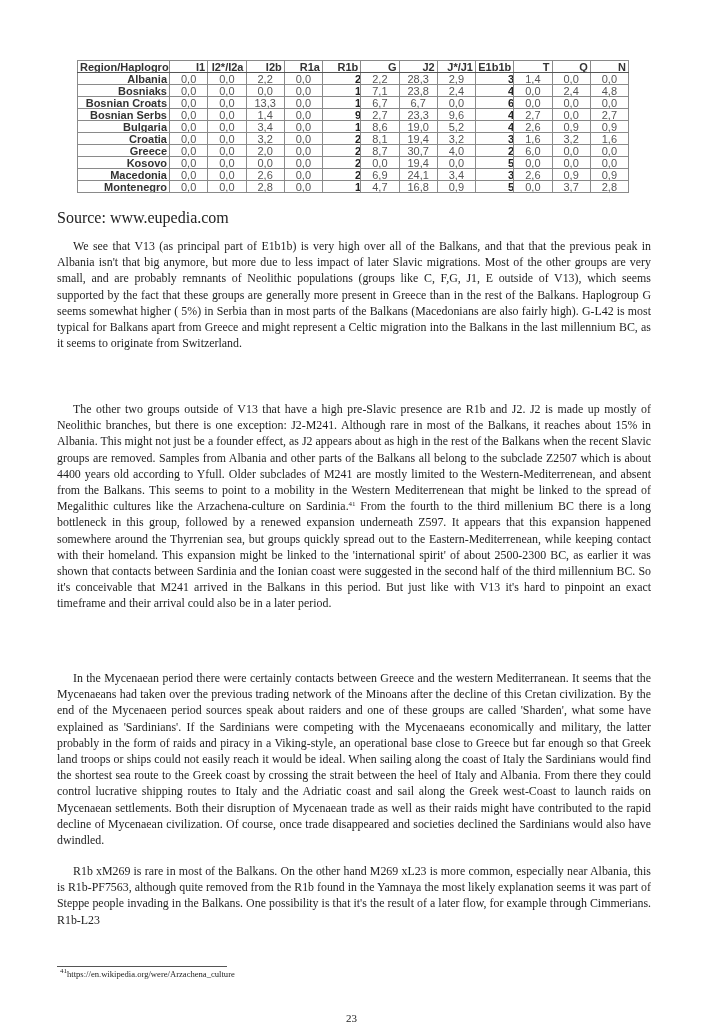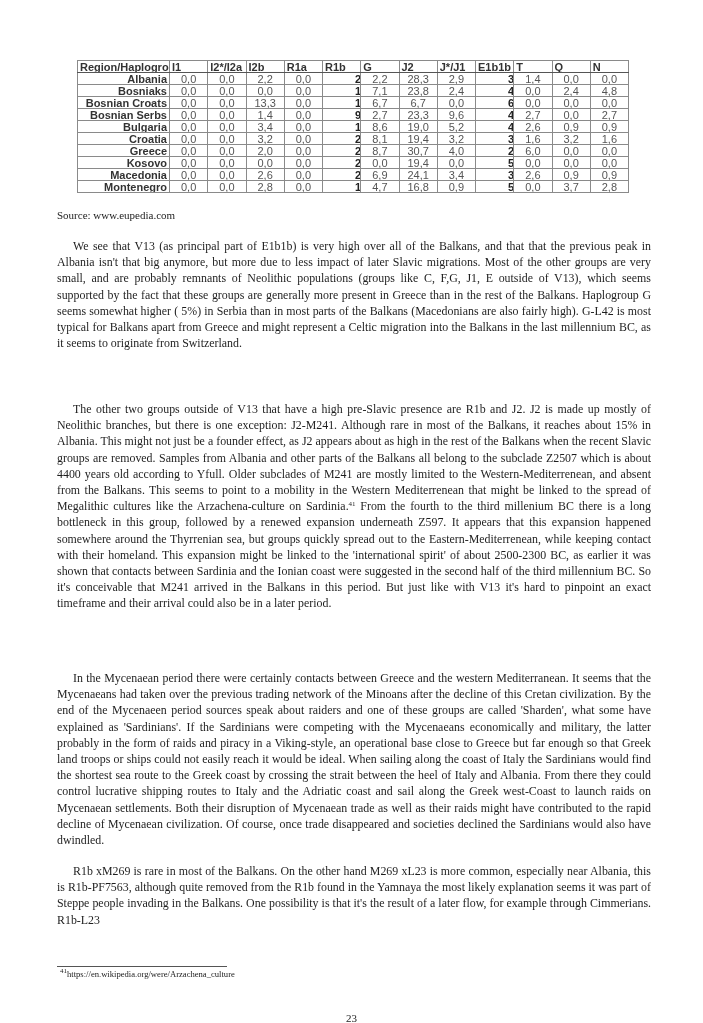--- a/index.html
+++ b/index.html
@@ -6,28 +6,28 @@
   body { width:703px; height:1023px; position:relative; overflow:hidden;
          font-family: "DejaVu Serif", "Liberation Serif", serif; color:#1e1e1e; }
   .page { position:absolute; left:0; top:0; width:703px; height:1023px; }
 
   
   .hg-table { position:absolute; left:77px; top:60px; width:552px;
               border-collapse:collapse; font-family:Liberation Sans, sans-serif;
               font-size:11px; table-layout:fixed; }
   .hg-table th, .hg-table td { border:1px solid #8a8a8a; height:11px; padding:0 2px;
               line-height:10px; white-space:nowrap; overflow:hidden; }
-  .hg-table th { font-weight:bold; color:#333; text-align:left; }
+  .hg-table th { font-weight:bold; color:#333; text-align:right; }
   .hg-table th.region-h { text-align:left; }
   .hg-table td { text-align:center; color:#555; }
   .hg-table td.region { text-align:right; font-weight:bold; color:#333;margin-top:24px; }
   .hg-table td.bold { font-weight:bold; color:#222;padding-left:32px; }
   .hg-table tr.hdr th { border-bottom:1.5px solid #555; }
 
-  .source { position:absolute; left:57px; top:209px; font-size:11px;
+  .source { position:absolute; left:57px; top:209px; font-size:16px;
             font-family:"Liberation Serif", serif; color:#222; }
 
   .para { position:absolute; left:57px; width:594px; font-family:"Liberation Serif", serif;
           font-size:11.9px; line-height:16.2px; text-align:justify; color:#1e1e1e;
           text-indent:16px; margin:0; }
   .p1 { top:238px; }
   .p2 { top:381px;margin-top:20px; }
   .p3 { top:670px; }
   .p4 { top:863px; }
   sup { font-size:7px; vertical-align:4px; line-height:0; }

